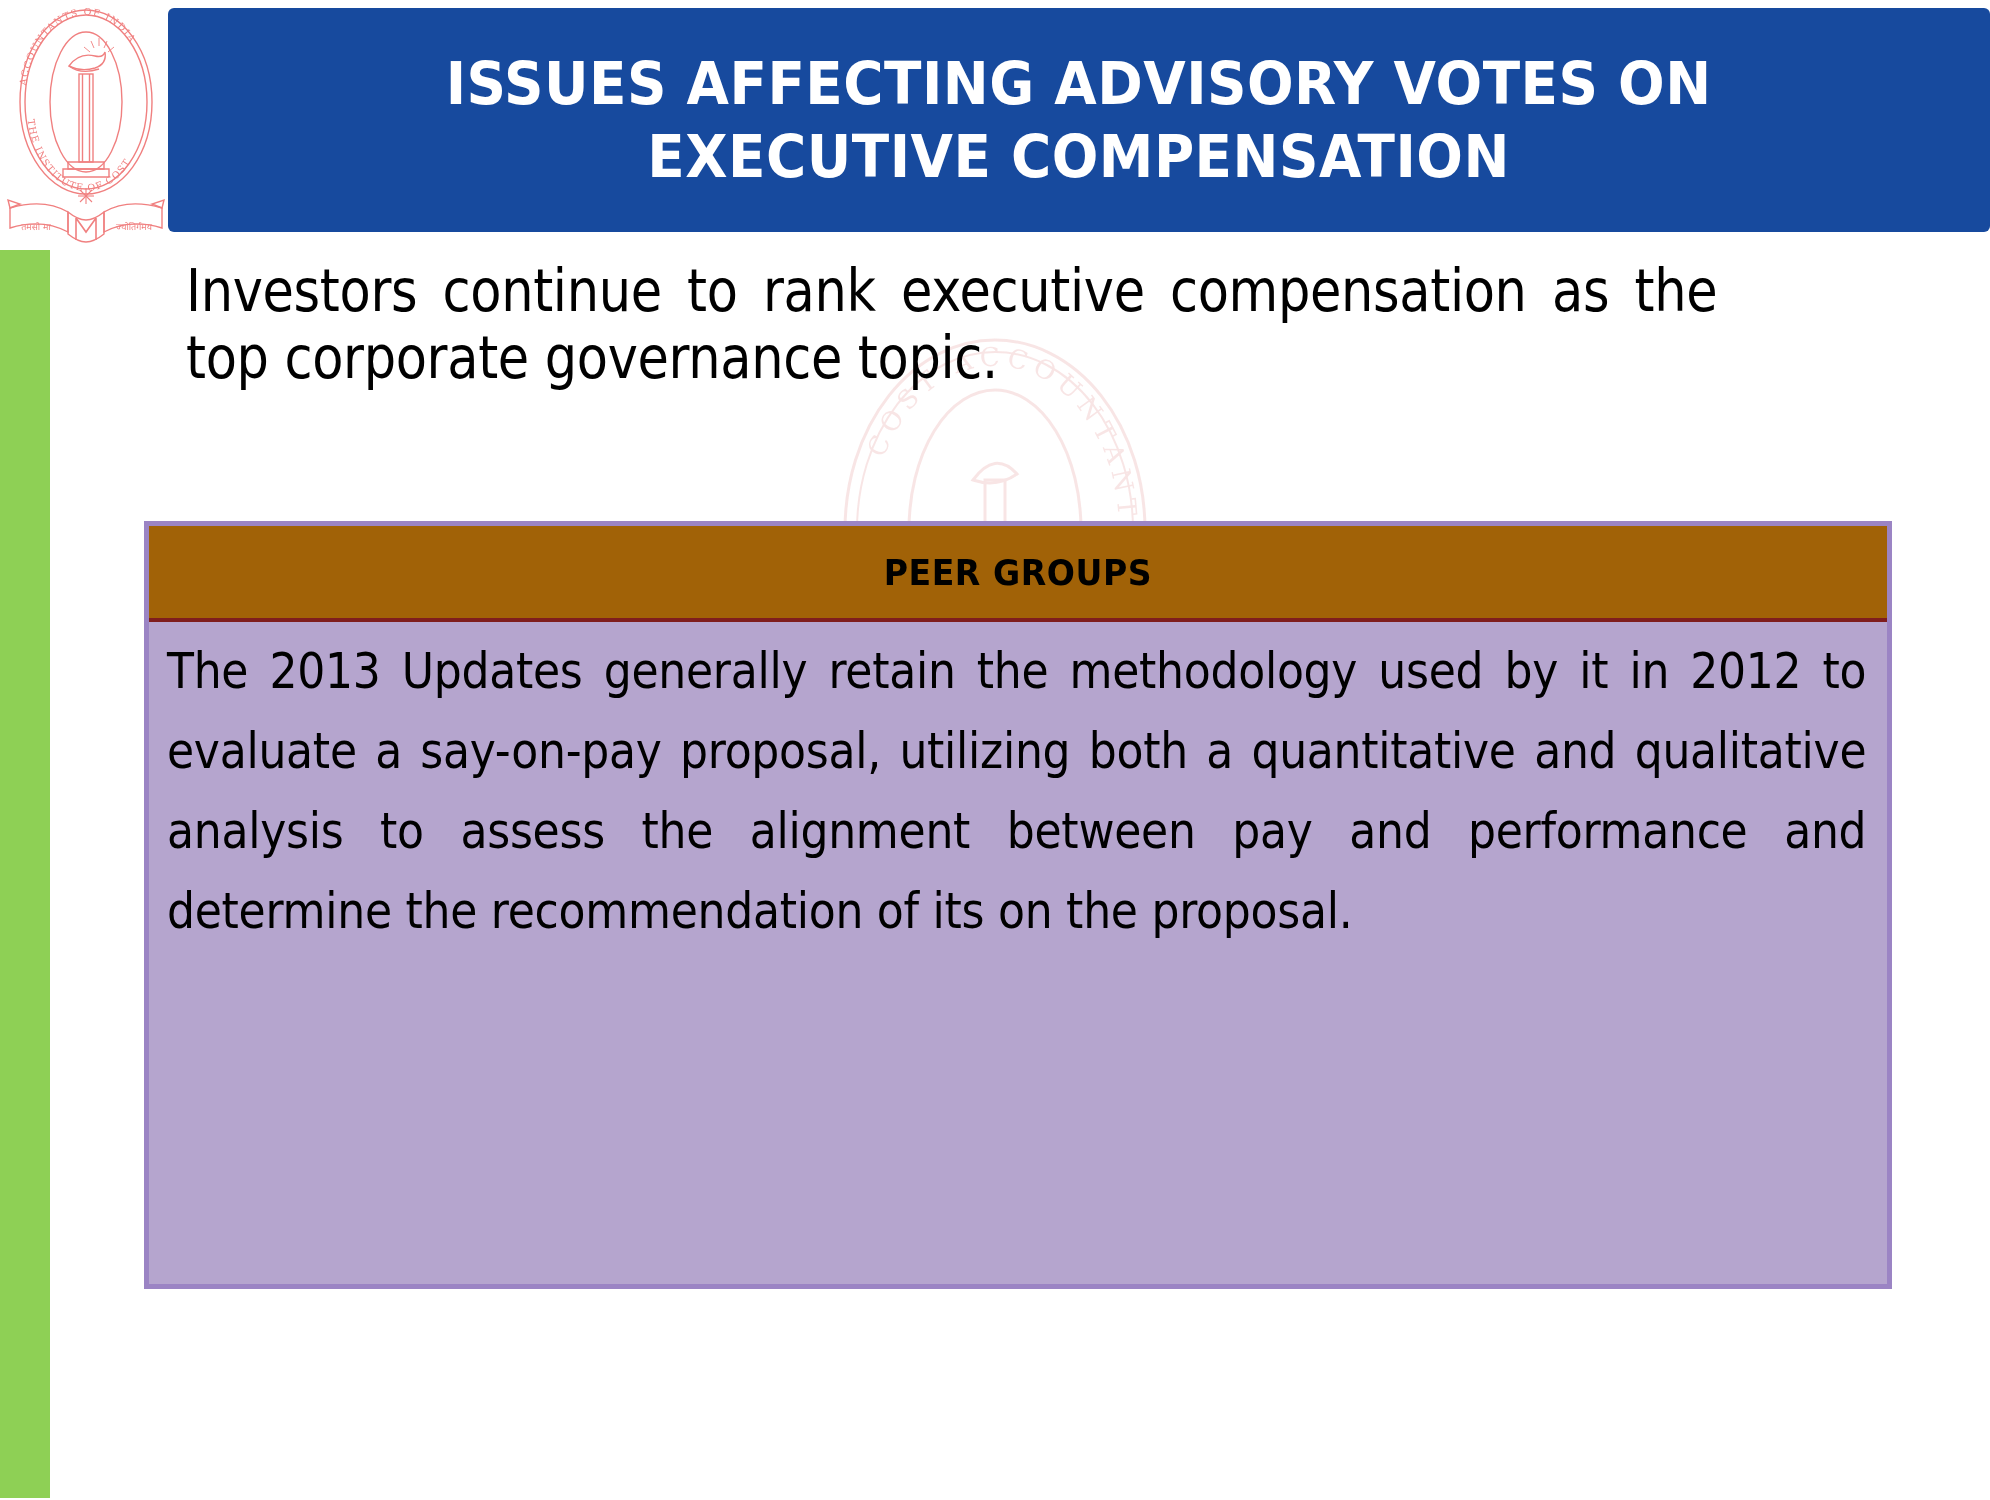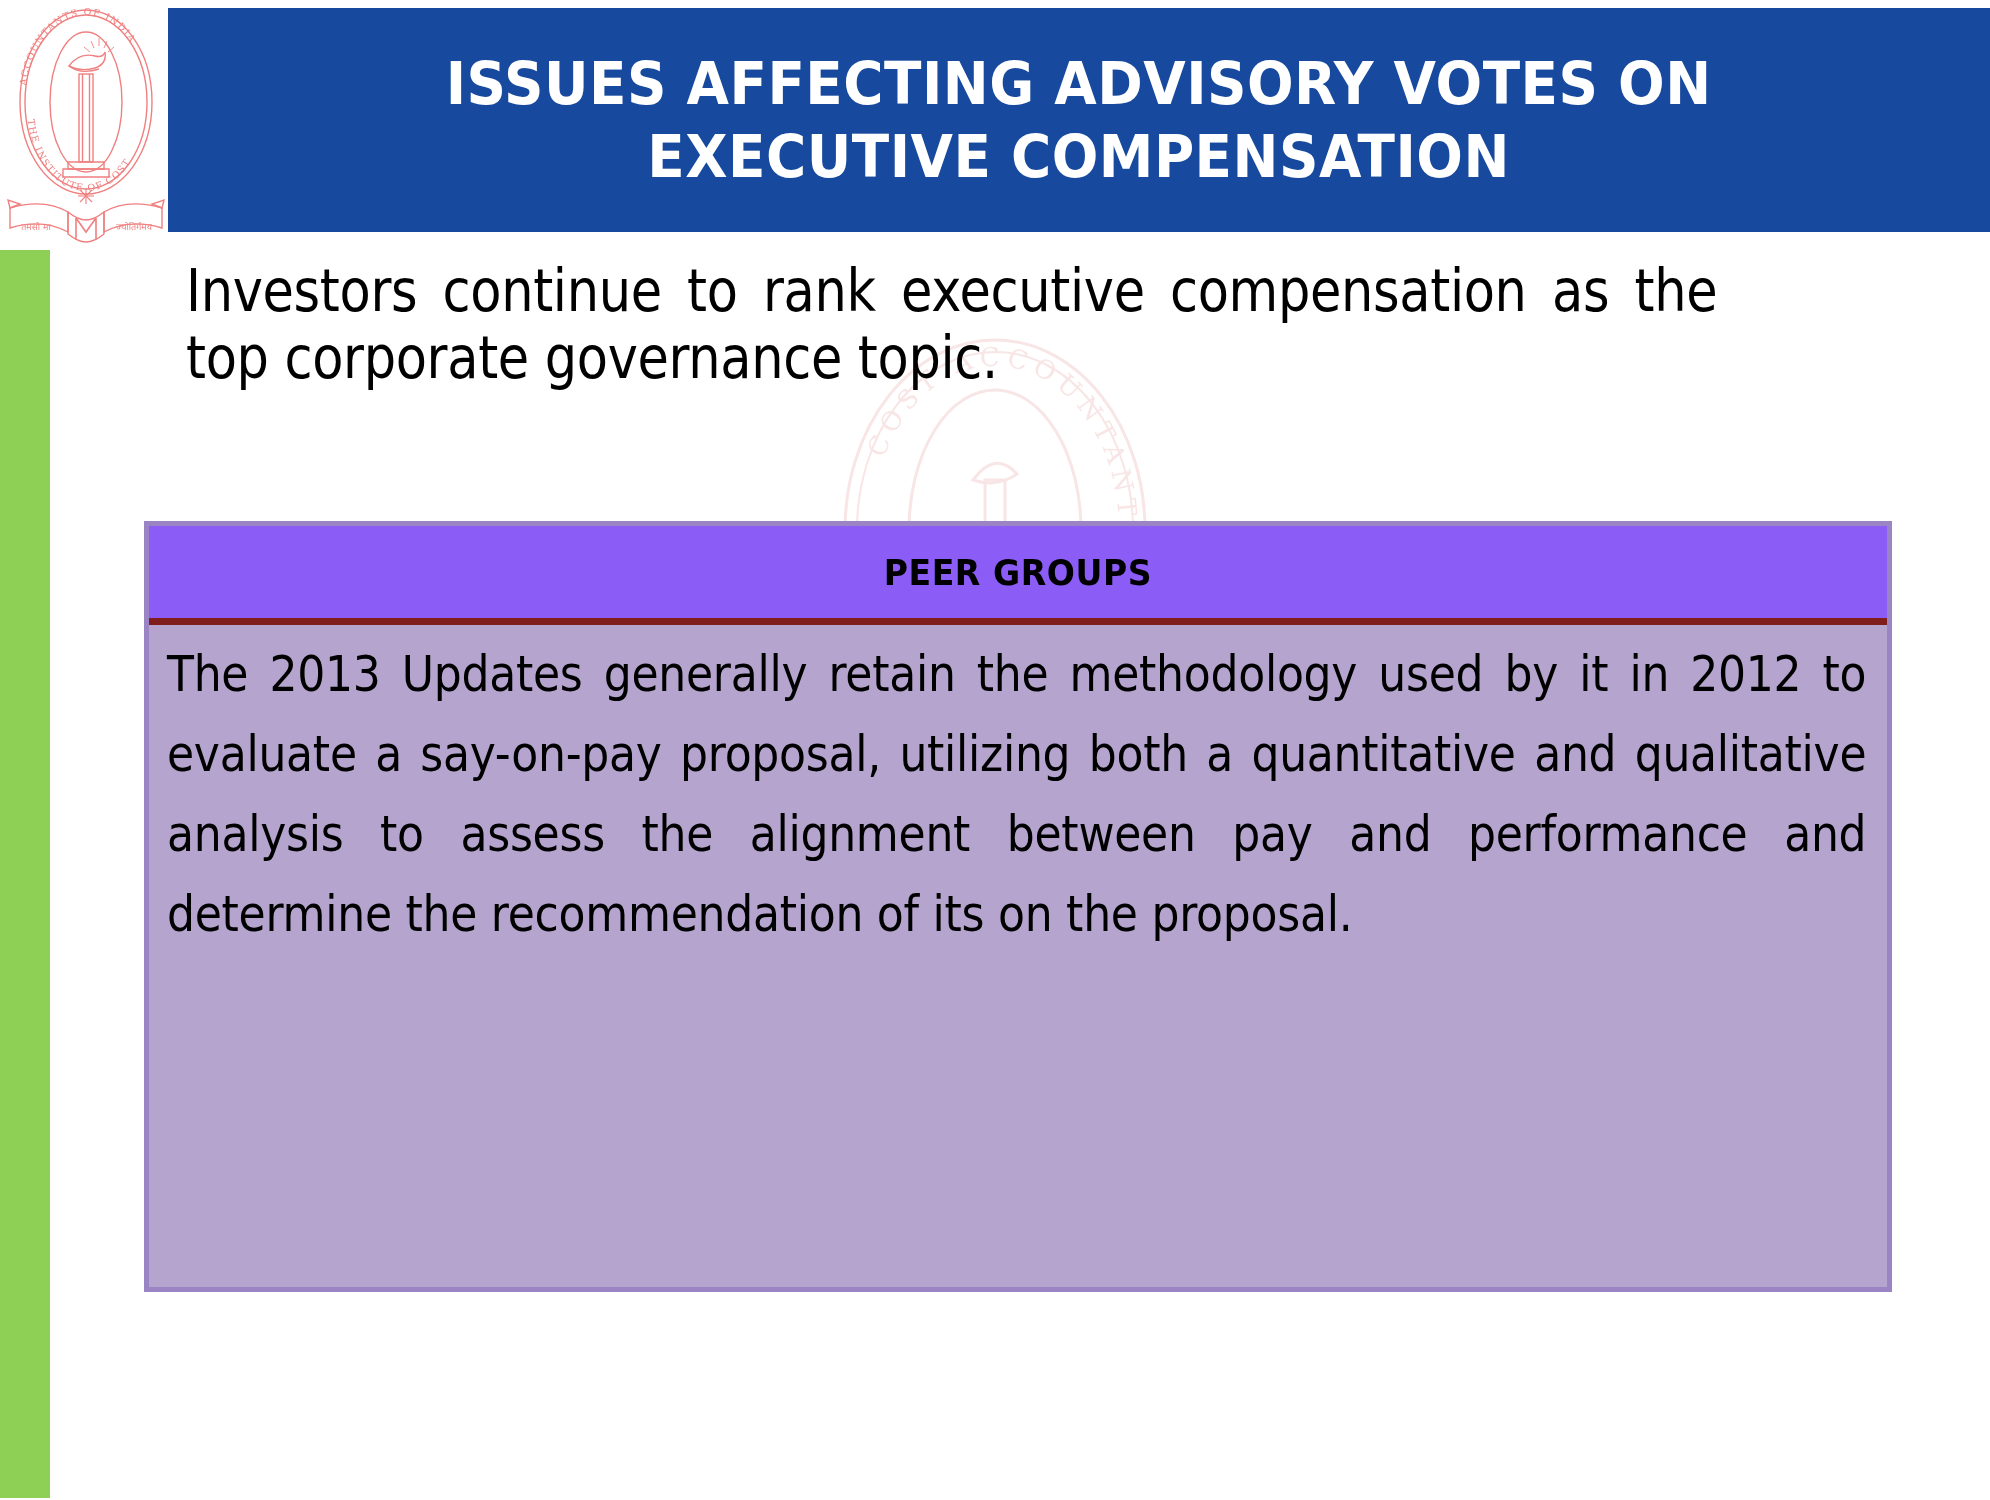--- a/index.html
+++ b/index.html
@@ -28,20 +28,21 @@
     left: 168px;
     top: 8px;
     width: 1822px;
     height: 224px;
     background: #174a9e;
     display: flex;
     align-items: center;
     justify-content: center;
     box-sizing: border-box;
     padding: 0 30px;
+    border-radius: 6px;
   }
   .title-text {
     color: #ffffff;
     font-family: "DejaVu Sans", "Liberation Sans", sans-serif;
     font-weight: bold;
     font-size: 59px;
     line-height: 1.24;
     letter-spacing: 0.5px;
     text-align: center;
     transform: scaleX(0.93);
@@ -101,22 +102,22 @@
   .peer-table {
     position: absolute;
     left: 144px;
     top: 521px;
     width: 1748px;
     border: 5px solid #9b84c4;
     box-sizing: border-box;
     background: #b5a5ce;
   }
   .table-header {
-    background: #8b5cf6;
-    border-bottom: 7px solid #7f1d1d;
+    background: #a16207;
+    border-bottom: 4px solid #7f1d1d;
     height: 92px;
     display: flex;
     align-items: center;
     justify-content: center;
   }
   .table-header-text {
     font-family: "DejaVu Sans", "Liberation Sans", sans-serif;
     font-weight: bold;
     font-size: 36px;
     color: #000000;

